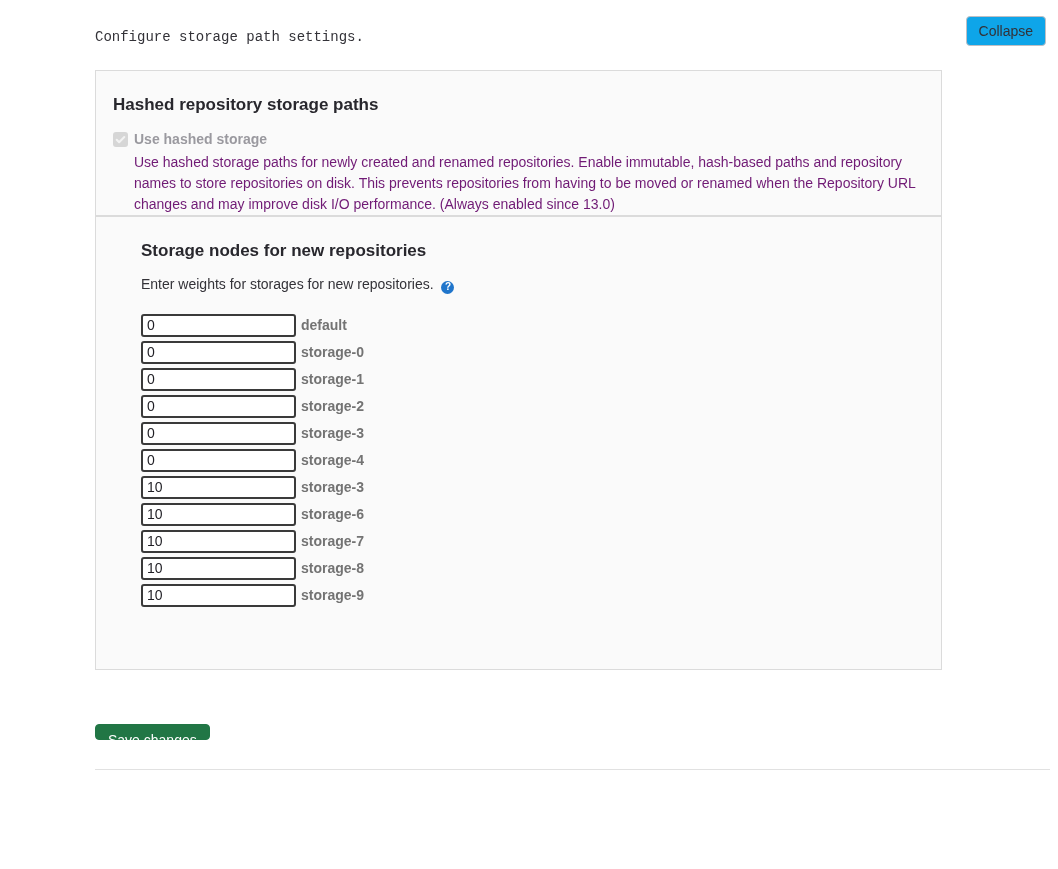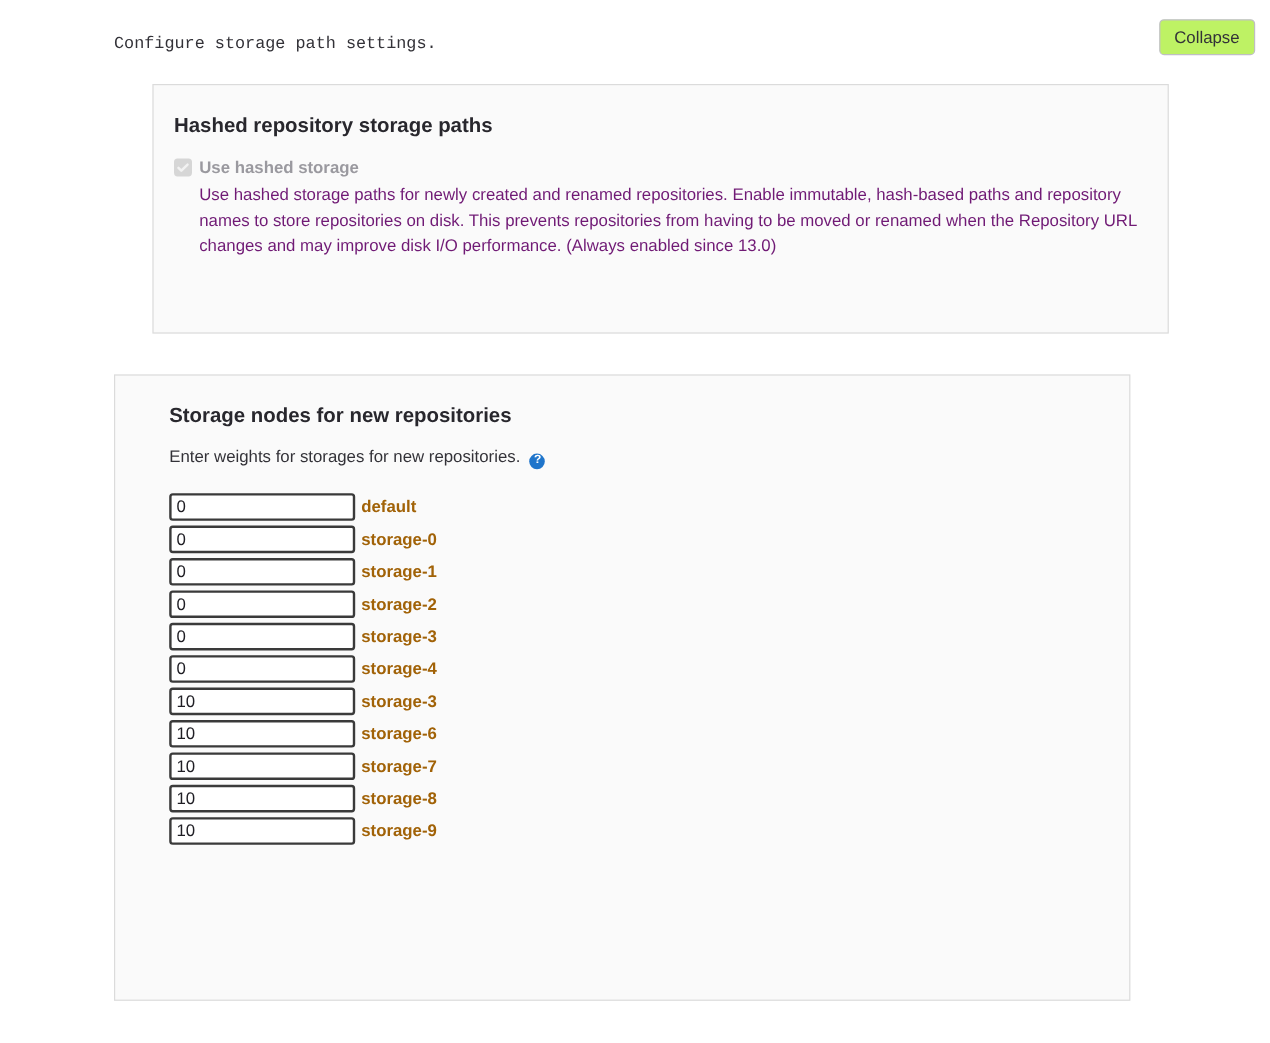--- a/index.html
+++ b/index.html
@@ -11,34 +11,34 @@
     height: 869px;
     overflow: hidden;
   }
   .wrapper { position: relative; width: 1058px; height: 869px; padding: 16px 0 0 95px; }
 
   
   .page-title { font-size: 19px; font-weight: 700; color: #28272d; line-height: 24px; }
   .page-subtitle { margin-top: 13px; font-size: 14px; color: #333238; line-height: 17px; font-family: Liberation Mono, monospace; }
   .collapse-btn {
     position: absolute; top: 16px; right: 12px;
-    background: #bef264; border: 1px solid #bfbfc3; border-radius: 4px;
+    background: #0ea5e9; border: 1px solid #bfbfc3; border-radius: 4px;
     padding: 6px 12px; font-size: 14px; color: #333238; line-height: 16px;
     font-family: inherit; cursor: pointer; height: 30px;
   }
 
   
   .card {
     width: 847px;
     background: #fafafa;
     border: 1px solid #dbdbdb;
     padding: 23px 17px 24px 17px;
   }
-  .card-1 { margin-top: 24px; height: 208px; margin-left: 32px; }
-  .card-2 { margin-top: 34px; height: 522px; padding-left: 45px; }
+  .card-1 { margin-top: 24px; height: 146px; }
+  .card-2 { height: 454px; padding-left: 45px; }
   .card-heading { font-size: 17px; font-weight: 700; color: #28272d; line-height: 22px; }
 
   
   .checkbox-row { margin-top: 15px; display: flex; align-items: flex-start; }
   .checkbox-box {
     width: 15px; height: 15px; margin-top: 1px;
     background: #d6d6d6; border-radius: 3px;
     display: inline-flex; align-items: center; justify-content: center;
     flex: none;
   }
@@ -62,21 +62,21 @@
   .help-icon::after { content: "?"; }
 
   .rows { margin-top: 18px; }
   .storage-row { display: flex; align-items: center; height: 27px; }
   .storage-row input {
     width: 155px; height: 23px;
     border: 2px solid #3a3a3a; border-radius: 3px;
     background: #ffffff; padding: 0 4px;
     font-family: inherit; font-size: 14px; color: #1f1e24;
   }
-  .storage-row .row-label { margin-left: 5px; font-size: 14px; font-weight: 700; color: #a16207; }
+  .storage-row .row-label { margin-left: 5px; font-size: 14px; font-weight: 700; color: #737373; }
 
   
   .save-btn {
     margin-top: 54px;
     background: var(--save-green, #217645); color: #ffffff;
     border: 1px solid var(--save-green, #217645); border-radius: 4px;
     padding: 7px 12px; font-size: 14px; line-height: 16px; height: 14px;
     font-family: inherit; cursor: pointer;
   }
   .bottom-divider { margin-top: 20px; width: 955px; border: none; border-top: 1px solid #e1e1e1; }

